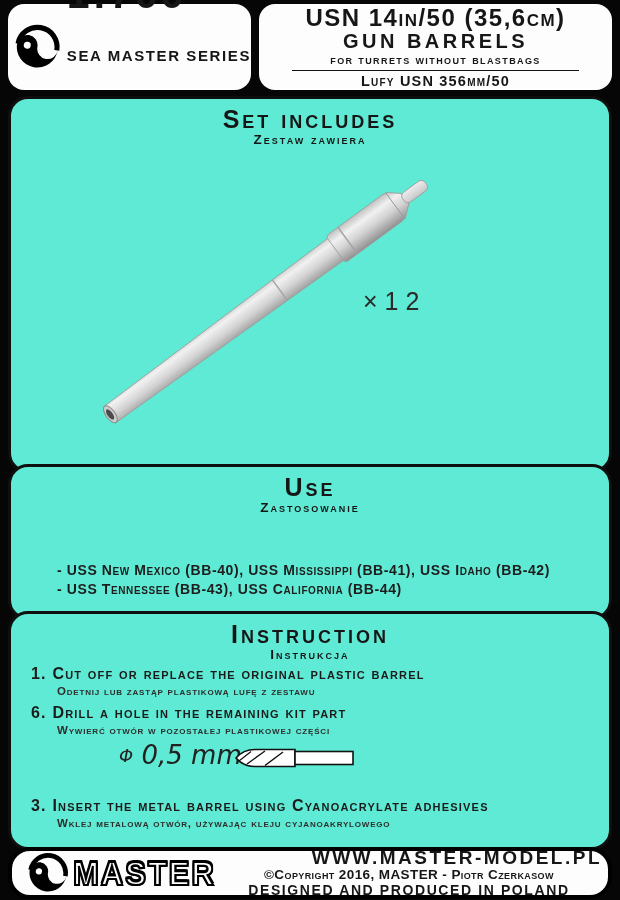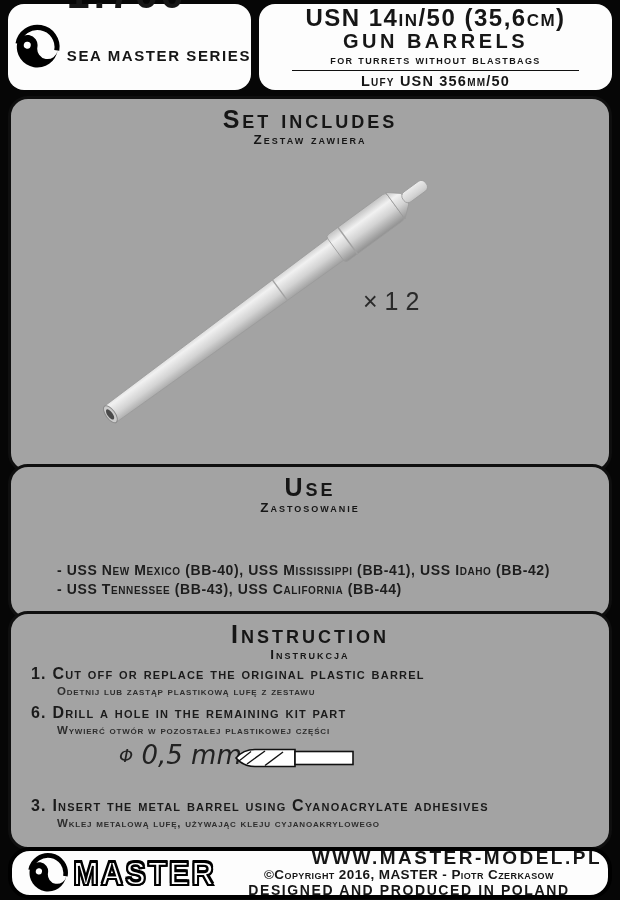--- a/index.html
+++ b/index.html
@@ -2,21 +2,21 @@
 <html><head>
 <meta charset="utf-8">
 <style>
   html,body{margin:0;padding:0;background:#000;}
   .page{
     position:relative; width:620px; height:900px; background:#060606;
     font-family:"Liberation Sans", sans-serif; color:#161616; overflow:hidden;
   }
   .sc{font-variant:small-caps;}
   .box{position:absolute; background:#fdfdfd; border-radius:16px;}
-  .section{position:absolute; background:#a3a3a3; border:3px solid #0f0f0f; border-radius:20px;}
+  .section{position:absolute; background:#5eead4; border:3px solid #0f0f0f; border-radius:20px;}
 
   
   .brand-box{left:8px; top:4px; width:243px; height:86px; display:flex; align-items:center; gap:6px; padding-left:6px; box-sizing:border-box;}
   .brand-text{display:flex; flex-direction:column; line-height:1;gap:30px;}
   .brand-scale{font-size:41px; font-weight:800; letter-spacing:3px; transform:scaleY(.95);}
   .brand-series{font-size:15px; font-weight:700; letter-spacing:1.6px; margin-top:2px; white-space:nowrap;}
   .brand-sku{font-size:25px; font-weight:800; letter-spacing:1.5px; margin-top:2px;}
 
   
   .product-box{left:259px; top:4px; width:353px; height:86px; display:flex; flex-direction:column; align-items:center; justify-content:center; padding:2px 10px; box-sizing:border-box; text-align:center;}
@@ -143,21 +143,21 @@
     <div class="step-pl s2pl sc">Wywierć otwór w pozostałej plastikowej części</div>
     <div class="drill-label"><span class="phi">Φ</span><span> 0,5 mm</span></div>
     <svg class="drill-svg" width="124" height="24" viewBox="0 0 124 24">
       <path d="M3,12 C8,6 14,3.5 22,3.5 L62,3.5 L62,20.5 L22,20.5 C14,20.5 8,18 3,12 Z" fill="#fff" stroke="#111" stroke-width="1.6"></path>
       <rect x="62" y="5.5" width="58" height="13" fill="#fff" stroke="#111" stroke-width="1.6"></rect>
       <path d="M14,18 L32,5" stroke="#111" stroke-width="1.4" fill="none"></path>
       <path d="M32,19.5 L50,6" stroke="#111" stroke-width="1.4" fill="none"></path>
       <path d="M6,15 L18,5.5" stroke="#111" stroke-width="1.2" fill="none"></path>
     </svg>
     <div class="step-en s3en sc">3. Insert the metal barrel using Cyanoacrylate adhesives</div>
-    <div class="step-pl s3pl sc">Wklej metalową lufę, używając kleju cyjanoakrylowego</div>
+    <div class="step-pl s3pl sc">Wklej metalową otwór, używając kleju cyjanoakrylowego</div>
   </div>
 
   <div class="box footer-bar">
     <div class="footer-logo">
       <svg width="42" height="42" viewBox="0 0 100 100">
           <use href="#swirl"></use>
         </svg>
       <span class="wordmark">MASTER</span>
     </div>
     <div class="footer-text">

